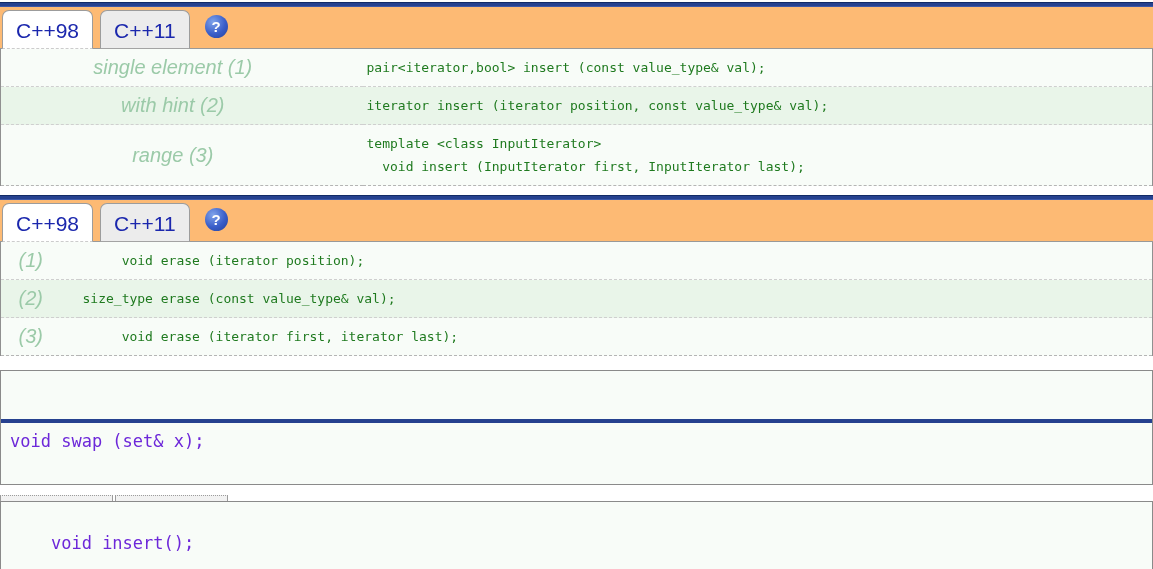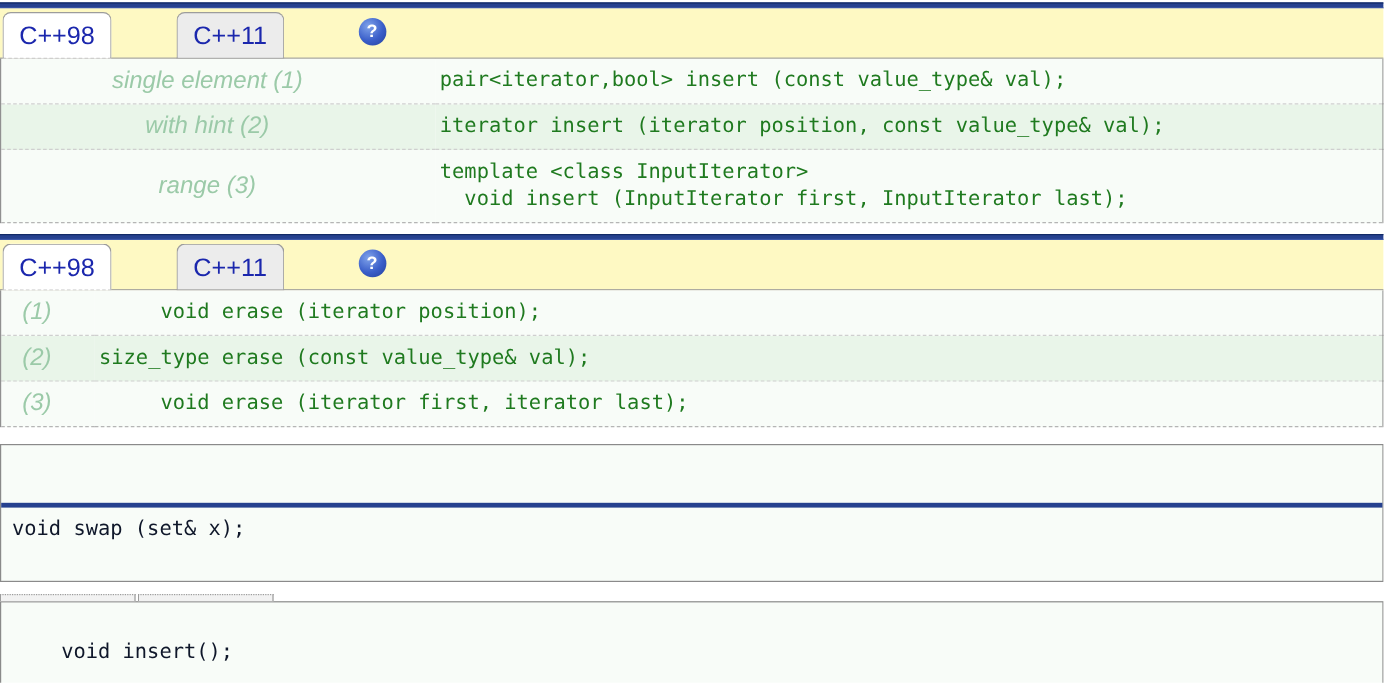--- a/index.html
+++ b/index.html
@@ -12,21 +12,21 @@
 
   
   .panel { width: 100%; }
   .navy-topbar {
     height: 5px; background: #26418f;
     border-top: 1px solid #122a66; border-bottom: 1px solid #3d58a8;
   }
   .tabstrip {
     display: flex; align-items: flex-end;
     border-bottom: 1px solid #999999;
-    padding: 3px 0 0 2px; background: #fef9c3; gap: 47px;
+    padding: 3px 0 0 2px; background: #fdba74;
   }
   .tab {
     font-size: 21px; color: #1b27ad;
     padding: 8px 13px 6px 13px; margin-right: 7px; margin-bottom: -1px;
     border: 1px solid #9c9c9c; border-radius: 7px 7px 0 0;
     cursor: pointer; line-height: 1.1;
   }
   .tab.active { background: #ffffff; border-bottom: 1px dashed #cccccc; }
   .tab.inactive { background: #ececec; border-bottom: 1px solid #a3a3a3; }
   .help-icon {
@@ -48,31 +48,31 @@
   .decl-table tr + tr td { border-top: 1px dashed #cfcfcf; }
   td.lbl {
     text-align: center; vertical-align: middle;
     font-style: italic; font-size: 20px; color: #9bcaa8;
     padding: 7px 18px 7px 0; white-space: nowrap;
   }
   .panel.wide-labels   td.lbl { width: 362px; }
   .panel.narrow-labels td.lbl { width: 78px;  }
   td.code {
     font-family: "DejaVu Sans Mono", "Liberation Mono", monospace;
-    font-size: 17px; line-height: 23px; color: #1f7a1f;
+    font-size: 13px; line-height: 23px; color: #1f7a1f;
     white-space: pre; vertical-align: middle;
     padding: 7px 15px 7px 4px;
   }
   .panel { margin-bottom: 9px; }
 
   
   .proto {
     border: 1px solid #8a8a8a; background: #f8fcf8;
     font-family: "DejaVu Sans Mono", "Liberation Mono", monospace;
-    font-size: 17px; color: #0f172a; white-space: pre;
+    font-size: 17px; color: #6d28d9; white-space: pre;
     padding: 7px 9px 8px 9px; line-height: 23px;
   }
   .proto.top-navy { padding-top: 2px; }
   .proto.top-navy .navy-strip {
     height: 4px; background: #26418f; margin: 0 -9px 7px -9px;
   }
   .mt-lg { margin-top: 14px; }
   .stub-row { display: flex; height: 6px; margin-top: 10px; }
   .stub {
     width: 113px; background: #f2f2f2;

